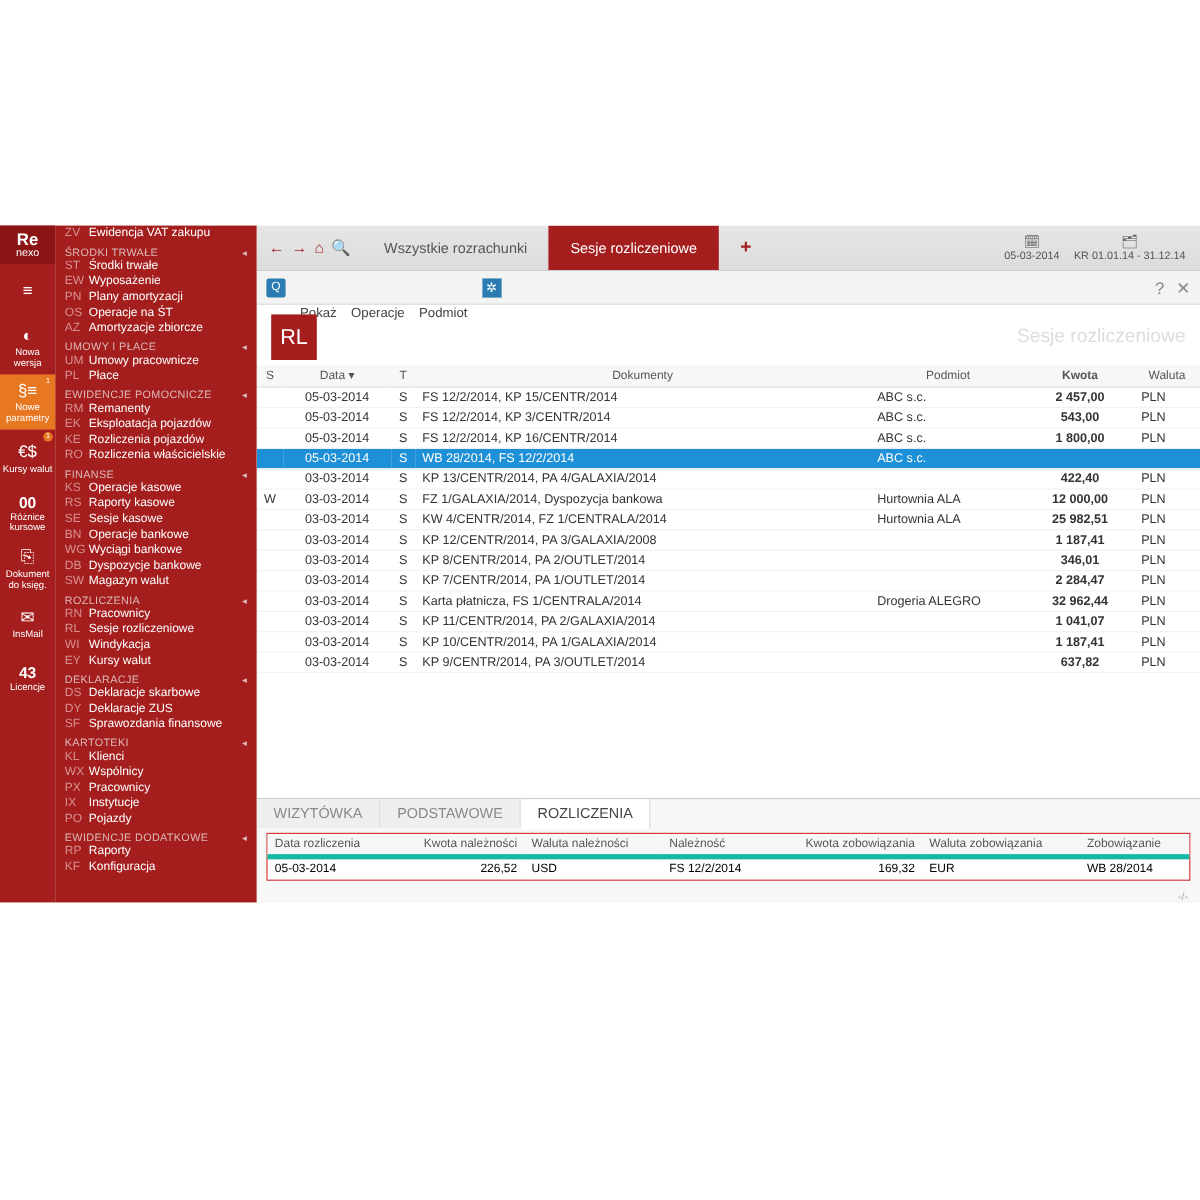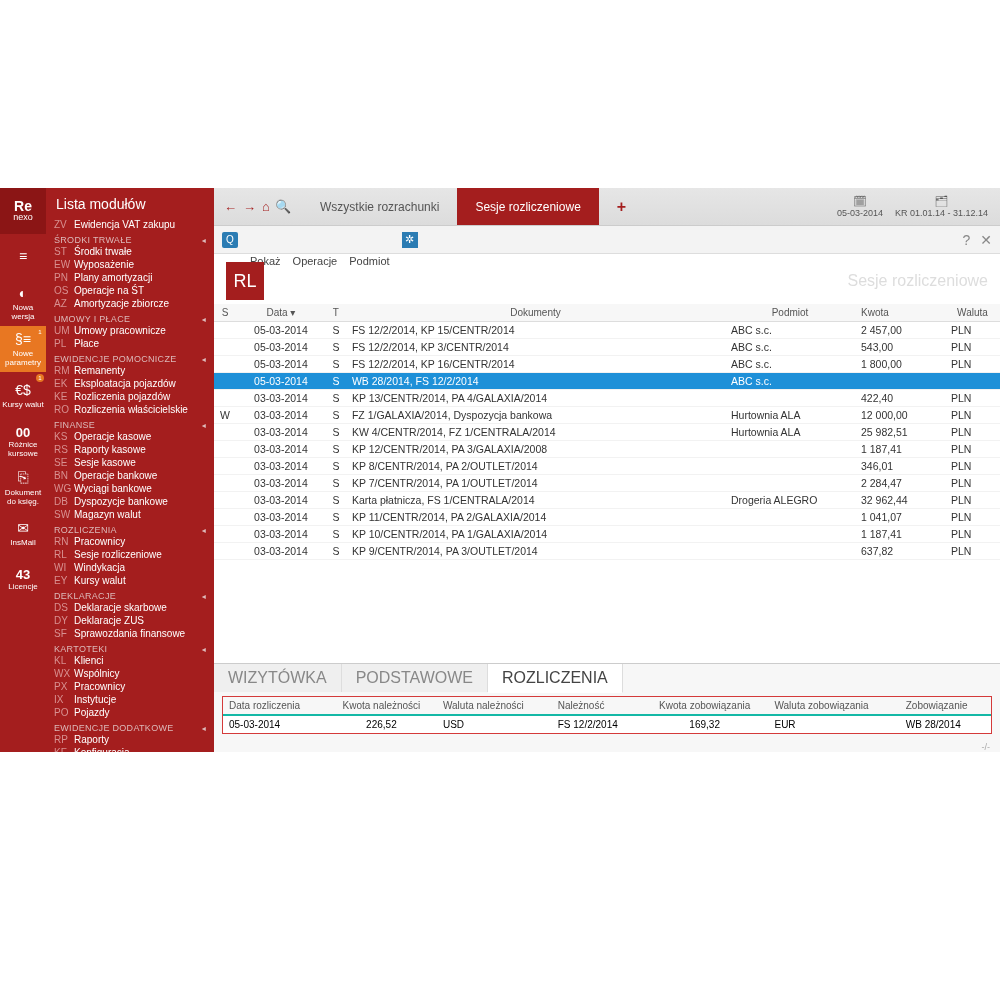--- a/index.html
+++ b/index.html
@@ -1,19 +1,19 @@
 <!DOCTYPE html>
 <html><head>
 <meta charset="utf-8">
 <style>
 * { margin: 0; padding: 0; box-sizing: border-box; font-family: "Segoe UI", Arial, sans-serif; }
 body { background: #fff; width: 1000px; height: 1000px; overflow: hidden; }
 .app { position: absolute; top: 188px; left: 0; width: 1000px; height: 564px; display: flex; background: #f5f5f5; }
 .leftbar { width: 46px; background: #a41e1e; display: flex; flex-direction: column; }
-.brand { height: 46px; background: #8b1515; color: #fff; display: flex; flex-direction: column; align-items: center; justify-content: center; font-size: 9px; }
+.brand { height: 32px; background: #8b1515; color: #fff; display: flex; flex-direction: column; align-items: center; justify-content: center; font-size: 9px; }
 .brand .r { font-size: 14px; font-weight: bold; line-height: 12px; }
 .lb-item { height: 46px; color: #fff; display: flex; flex-direction: column; align-items: center; justify-content: center; font-size: 8px; text-align: center; padding: 2px; cursor: pointer; position: relative; }
 .lb-item.active { background: #e87722; }
 .lb-item .ico { font-size: 14px; margin-bottom: 2px; }
 .lb-item .badge { position: absolute; top: 2px; right: 2px; background: #e87722; width: 8px; height: 8px; border-radius: 50%; font-size: 6px; line-height: 8px; }
 .lb-item .num { font-size: 13px; font-weight: 700; }
 .sidebar { width: 168px; background: #a41e1e; color: #fff; display: flex; flex-direction: column; overflow-y: auto; }
 .sb-title { padding: 8px 10px 6px; font-size: 14px; font-weight: 300; }
 .sb-group { padding: 2px 8px 0; font-size: 9px; color: #ddbaba; letter-spacing: 0.3px; display: flex; align-items: center; margin-top: 2px; }
 .sb-group::after { content: "◂"; margin-left: auto; font-size: 8px; }
@@ -37,32 +37,32 @@
 .header { display: flex; padding: 8px 12px 4px; align-items: flex-start; }
 .header .rl { width: 38px; height: 38px; background: #a41e1e; color: #fff; display: flex; align-items: center; justify-content: center; font-size: 18px; font-weight: 300; margin-right: 12px; }
 .header .ttl h2 { font-size: 17px; font-weight: 400; color: #333; }
 .header .ttl h2 .chev { font-size: 11px; color: #888; }
 .header .sub { font-size: 10px; color: #888; margin-top: 2px; }
 .header .sub a { color: #2b7cb3; text-decoration: none; }
 .header .ghost { margin-left: auto; font-size: 16px; color: #ddd; font-weight: 300; align-self: center; }
 .grid { flex: 1; overflow: auto; font-size: 10.5px; }
 .grid table { width: 100%; border-collapse: collapse; }
 .grid th { background: #f7f7f7; border-bottom: 1px solid #ddd; padding: 3px 6px; text-align: center; font-weight: 400; color: #555; font-size: 10px; position: sticky; top: 0; }
-.grid th.r, .grid td.r { text-align: left; }
+.grid th.r, .grid td.r { text-align: center; font-weight: bold; }
 .grid th.c, .grid td.c { text-align: center; }
 .grid td { padding: 2px 6px; border-bottom: 1px solid #f2f2f2; color: #333; }
 .grid tr.sel td { background: #1e90d8; color: #fff; }
 .bottom { border-top: 1px solid #ccc; background: #f7f7f7; }
-.btabs { display: flex; font-size: 16px; }
+.btabs { display: flex; font-size: 12px; }
 .btab { padding: 5px 14px; color: #888; cursor: pointer; background: #efefef; border-right: 1px solid #ddd; }
 .btab.active { background: #fff; color: #444; border-bottom: 1px solid #fff; margin-bottom: -1px; }
 .detail { border: 1.5px solid #d43a3a; margin: 4px 8px 8px; background: #fff; }
 .detail table { width: 100%; border-collapse: collapse; font-size: 10px; }
-.detail th { background: #f7f7f7; padding: 3px 6px; text-align: left; font-weight: 400; color: #555; border-bottom: 2px solid #14b8a6; }
-.detail th.r, .detail td.r { text-align: center; }
+.detail th { background: #f7f7f7; padding: 3px 6px; text-align: left; font-weight: 400; color: #555; border-bottom: 4px solid #14b8a6; }
+.detail th.r, .detail td.r { text-align: right; }
 .detail td { padding: 3px 6px; }
 .status { text-align: right; font-size: 9px; color: #aaa; padding-right: 10px; }
 </style>
 </head>
 <body>
 
 <div class="app">
   <div class="leftbar">
     <div class="brand">
       <span class="r">Re</span>
@@ -99,21 +99,20 @@
           <span>InsMail</span>
         </div>
         <div class="lb-item">
           <span class="num">43</span>
           <span>Licencje</span>
         </div>
       </div>
   </div>
 
   <div class="sidebar">
-    <div class="sb-title">Lista modułów</div>
     <div id="sb">
         <div class="sb-item">
           <span class="code">ZV</span>
           <span>Ewidencja VAT zakupu</span>
         </div>
         <div class="sb-group">ŚRODKI TRWAŁE</div>
         <div class="sb-item">
           <span class="code">ST</span>
           <span>Środki trwałe</span>
         </div>

